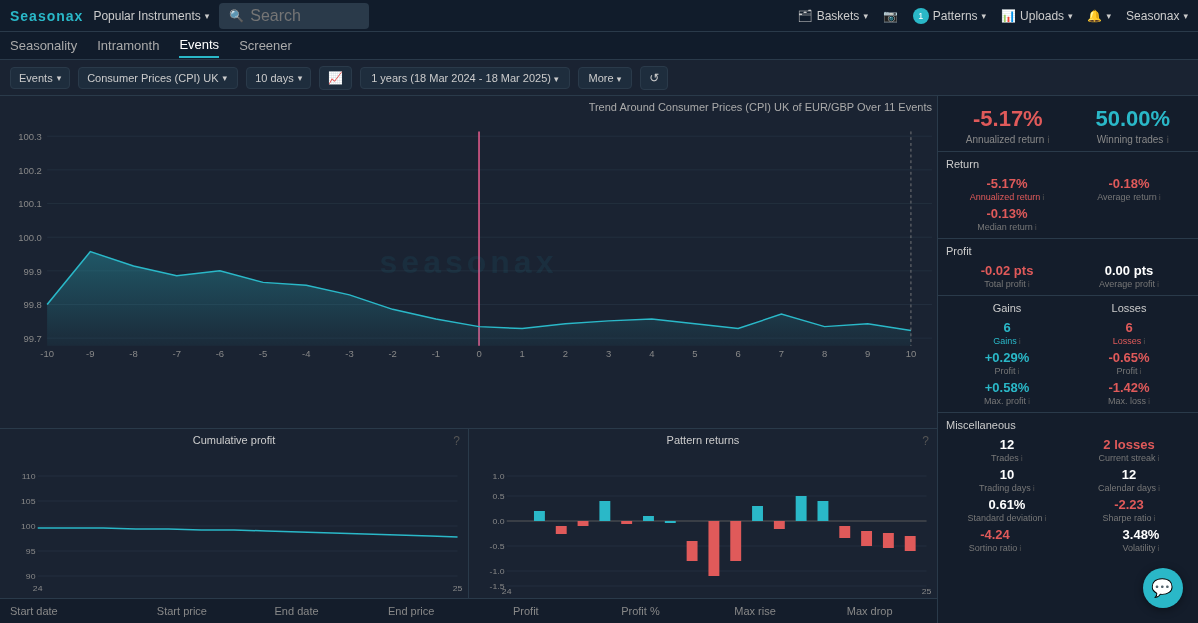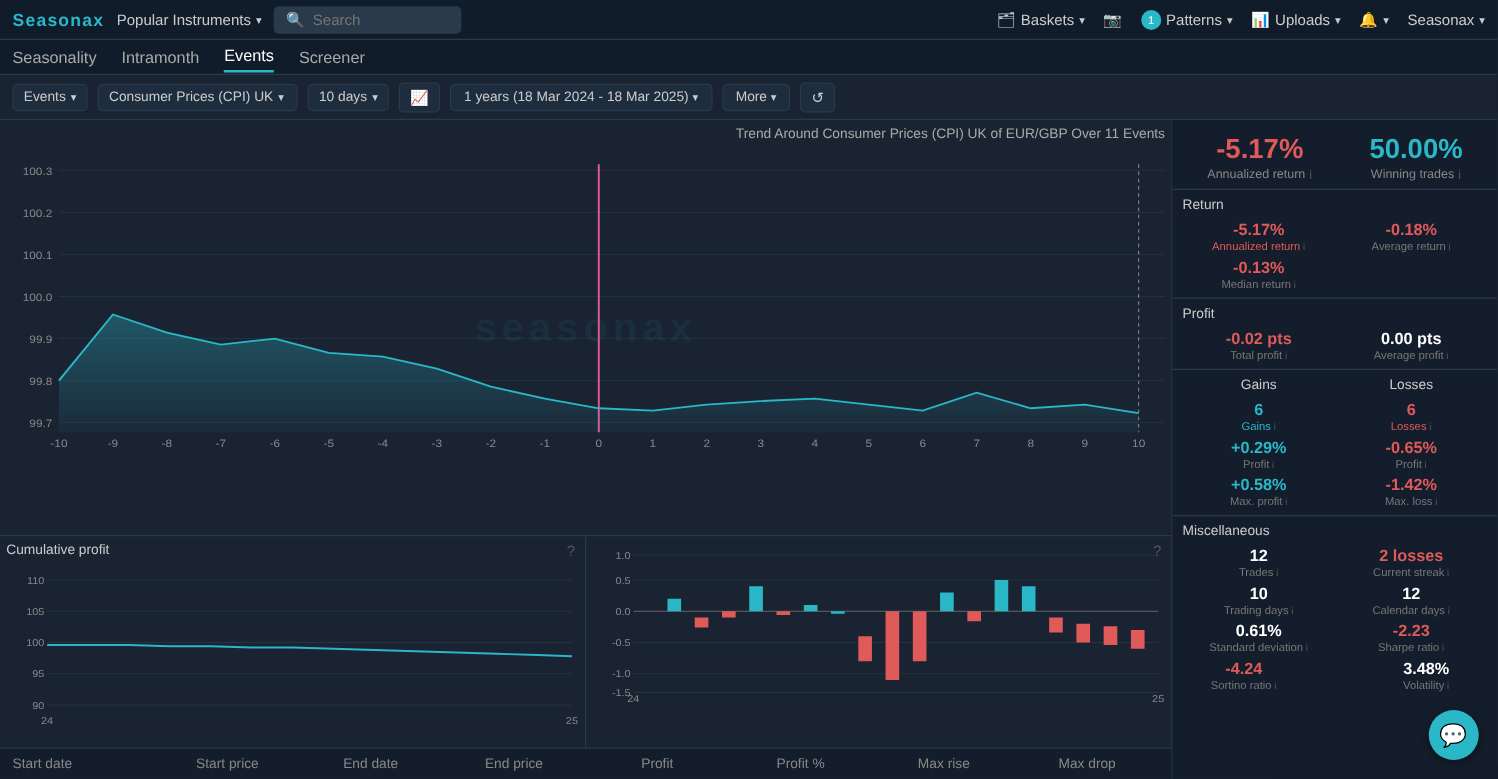--- a/index.html
+++ b/index.html
@@ -3,21 +3,21 @@
   <meta charset="utf-8">
   <style>
     * { margin: 0; padding: 0; box-sizing: border-box; }
     body { background: #1a2332; color: #fff; font-family: Arial, sans-serif; font-size: 12px; width: 1198px; height: 623px; overflow: hidden; }
 
     
     .top-nav { display: flex; align-items: center; background: #111c2b; height: 32px; padding: 0 10px; gap: 10px; border-bottom: 1px solid #2a3a4a; }
     .logo { color: #2ab8c8; font-weight: bold; font-size: 14px; letter-spacing: 1px; }
     .popular-instruments { color: #ccc; font-size: 12px; cursor: pointer; display: flex; align-items: center; gap: 4px; }
     .search-box { background: #2a3a4a; border: none; border-radius: 4px; padding: 4px 10px; color: #ccc; font-size: 12px; width: 150px; display: flex; align-items: center; gap: 6px; }
-    .search-box input { background: none; border: none; color: #ccc; font-size: 12px; outline: none; width: 110px; }
+    .search-box input { background: none; border: none; color: #ccc; font-size: 16px; outline: none; width: 110px; }
     .nav-right { margin-left: auto; display: flex; align-items: center; gap: 15px; }
     .nav-btn { color: #ccc; font-size: 12px; cursor: pointer; display: flex; align-items: center; gap: 4px; }
 
     
     .sub-nav { display: flex; align-items: center; background: #111c2b; height: 28px; padding: 0 10px; gap: 20px; border-bottom: 1px solid #2a3a4a; text-align: right; }
     .sub-nav-item { color: #aaa; font-size: 13px; cursor: pointer; padding: 4px 0; }
     .sub-nav-item.active { color: #fff; border-bottom: 2px solid #2ab8c8; }
 
     
     .controls-bar { display: flex; align-items: center; background: #1a2332; height: 36px; padding: 0 10px; gap: 8px; border-bottom: 1px solid #2a3a4a; }
@@ -34,21 +34,21 @@
 
     
     .chart-area { flex: 1; background: #1a2332; padding: 5px; position: relative; overflow: hidden; }
     .chart-title { text-align: right; font-size: 11px; color: #aaa; margin-bottom: 4px; }
     .chart-watermark { position: absolute; top: 50%; left: 50%; transform: translate(-50%, -50%); font-size: 32px; color: rgba(42,184,200,0.08); font-weight: bold; letter-spacing: 4px; pointer-events: none; }
 
     
     .bottom-charts { display: flex; height: 170px; border-top: 1px solid #2a3a4a; }
     .bottom-chart { flex: 1; padding: 5px; position: relative; }
     .bottom-chart + .bottom-chart { border-left: 1px solid #2a3a4a; }
-    .bottom-chart-title { font-size: 11px; color: #ccc; text-align: left; margin-bottom: 8px; }
+    .bottom-chart-title { font-size: 11px; color: #ccc; text-align: center; margin-bottom: 20px; }
     .help-icon { position: absolute; top: 5px; right: 8px; color: #555; font-size: 12px; cursor: pointer; }
 
     
     .right-panel { width: 260px; background: #141d2b; display: flex; flex-direction: column; overflow-y: auto; }
     .stats-header { display: flex; justify-content: space-around; padding: 10px 5px 5px; background: #141d2b; }
     .stat-main { text-align: center; }
     .stat-main .value { font-size: 22px; font-weight: bold; }
     .stat-main .value.negative { color: #e05a5a; }
     .stat-main .value.positive { color: #2ab8c8; }
     .stat-main .label { font-size: 10px; color: #888; display: flex; align-items: center; gap: 3px; justify-content: center; }
@@ -238,20 +238,21 @@
           <text x="28" y="88" fill="#888" font-size="8" text-anchor="end">95</text>
           <text x="28" y="113" fill="#888" font-size="8" text-anchor="end">90</text>
           <text x="30" y="125" fill="#888" font-size="8" text-anchor="middle">24</text>
           <text x="415" y="125" fill="#888" font-size="8" text-anchor="middle">25</text>
 
           <polyline points="30,62 60,62 90,62 120,63 150,63 180,64 210,64 240,65 270,66 300,67 330,68 360,69 390,70 415,71" fill="none" stroke="#2ab8c8" stroke-width="1.5"></polyline>
         </svg>
       </div>
 
       <div class="bottom-chart">
+        <div class="bottom-chart-title">Pattern returns</div>
         <span class="help-icon">?</span>
         <svg class="pattern-chart-svg" viewBox="0 0 420 130" preserveAspectRatio="none">
 
           <line x1="30" y1="10" x2="415" y2="10" stroke="#2a3a4a" stroke-width="0.5"></line>
           <line x1="30" y1="30" x2="415" y2="30" stroke="#2a3a4a" stroke-width="0.5"></line>
           <line x1="30" y1="55" x2="415" y2="55" stroke="#2a3a4a" stroke-width="0.5"></line>
           <line x1="30" y1="80" x2="415" y2="80" stroke="#2a3a4a" stroke-width="0.5"></line>
           <line x1="30" y1="105" x2="415" y2="105" stroke="#2a3a4a" stroke-width="0.5"></line>
           <line x1="30" y1="120" x2="415" y2="120" stroke="#2a3a4a" stroke-width="0.5"></line>
 

